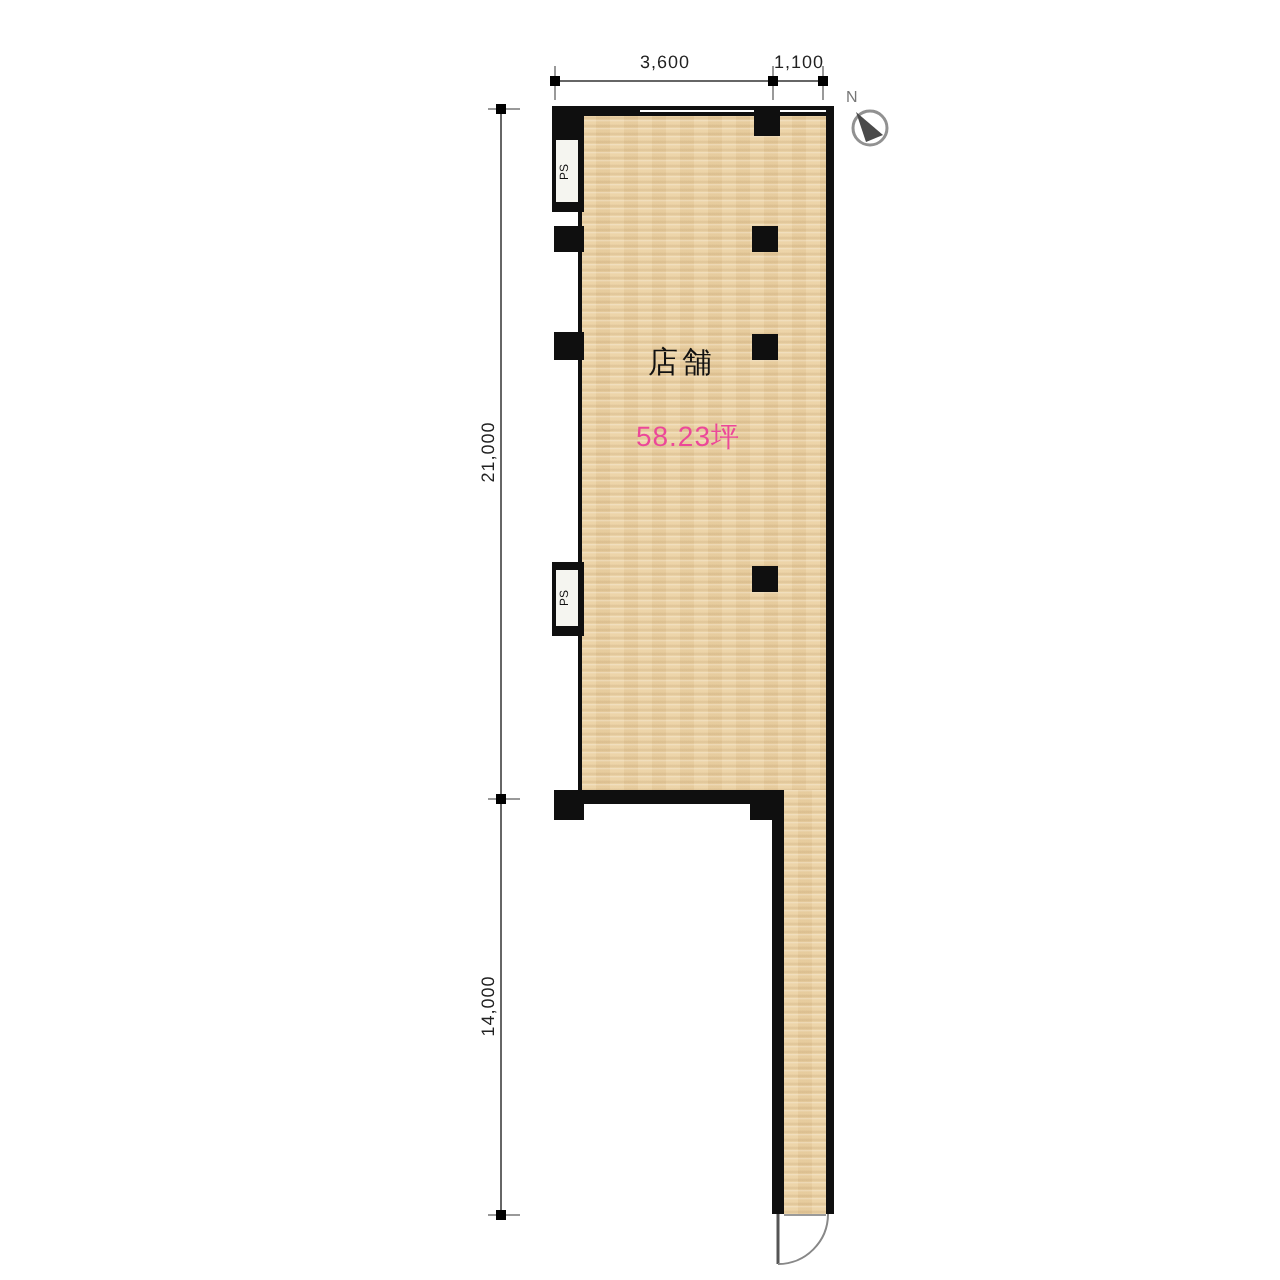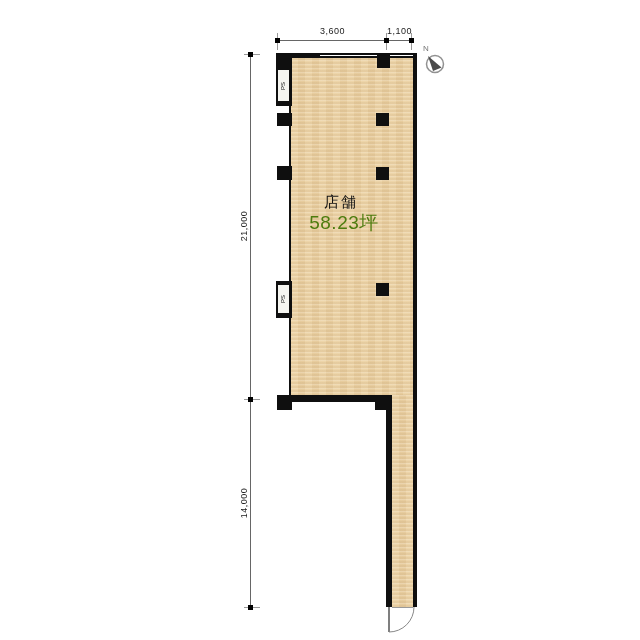--- a/index.html
+++ b/index.html
@@ -30,21 +30,21 @@
         rgba(255,255,255,0.06) 0px, rgba(255,255,255,0.06) 7px,
         rgba(146,106,56,0.06) 7px, rgba(146,106,56,0.06) 14px);
   }
   .ps{background:#0f0f0f;}
   .ps-inner{
     position:absolute;left:2px;top:4px;right:3px;bottom:5px;background:#f5f5f0;
     display:flex;align-items:center;justify-content:center;
   }
   .ps-label{font-size:6px;color:#111;transform:rotate(-90deg);letter-spacing:0;}
   .room-name{font-size:15px;color:#111;text-align:center;letter-spacing:2px;}
-  .room-area{font-size:19px;color:#4d7c0f;text-align:center;letter-spacing:0.5px;}
+  .room-area{font-size:14px;color:#ec4899;text-align:center;letter-spacing:0.5px;}
   .north-label{font-size:8px;color:#777;}
   svg{display:block;}
 </style>
 </head>
 <body>
 
 <div id="canvas">
 
   <div class="abs floor" style="left:291px;top:56px;width:122px;height:340px;"></div>
   <div class="abs floor" style="left:392px;top:395px;width:21px;height:212px;"></div>
@@ -70,21 +70,21 @@
     <div class="ps-inner">
       <span class="ps-label">PS</span>
     </div>
   </div>
   <div class="abs ps" style="left:276px;top:281px;width:16px;height:37px;">
     <div class="ps-inner">
       <span class="ps-label">PS</span>
     </div>
   </div>
 
-  <div class="abs room-name" style="left:280px;top:193px;width:122px;height:16px;">店舗</div>
+  <div class="abs room-name" style="left:280px;top:172px;width:122px;height:16px;">店舗</div>
   <div class="abs room-area" style="left:283px;top:210px;width:122px;height:15px;">58.23坪</div>
 
   <svg class="abs" style="left:0;top:0;" width="640" height="640">
     <line x1="392" y1="607.5" x2="413" y2="607.5" stroke="#9a9a9a" stroke-width="1"></line>
     <line x1="389" y1="607" x2="389" y2="632" stroke="#555" stroke-width="1.5"></line>
     <path d="M 389 632 A 25 25 0 0 0 414 607" fill="none" stroke="#888" stroke-width="1"></path>
   </svg>
 
   <div class="abs north-label" style="left:423px;top:44px;">N</div>
   <svg class="abs" style="left:418px;top:42px;" width="36" height="36">

